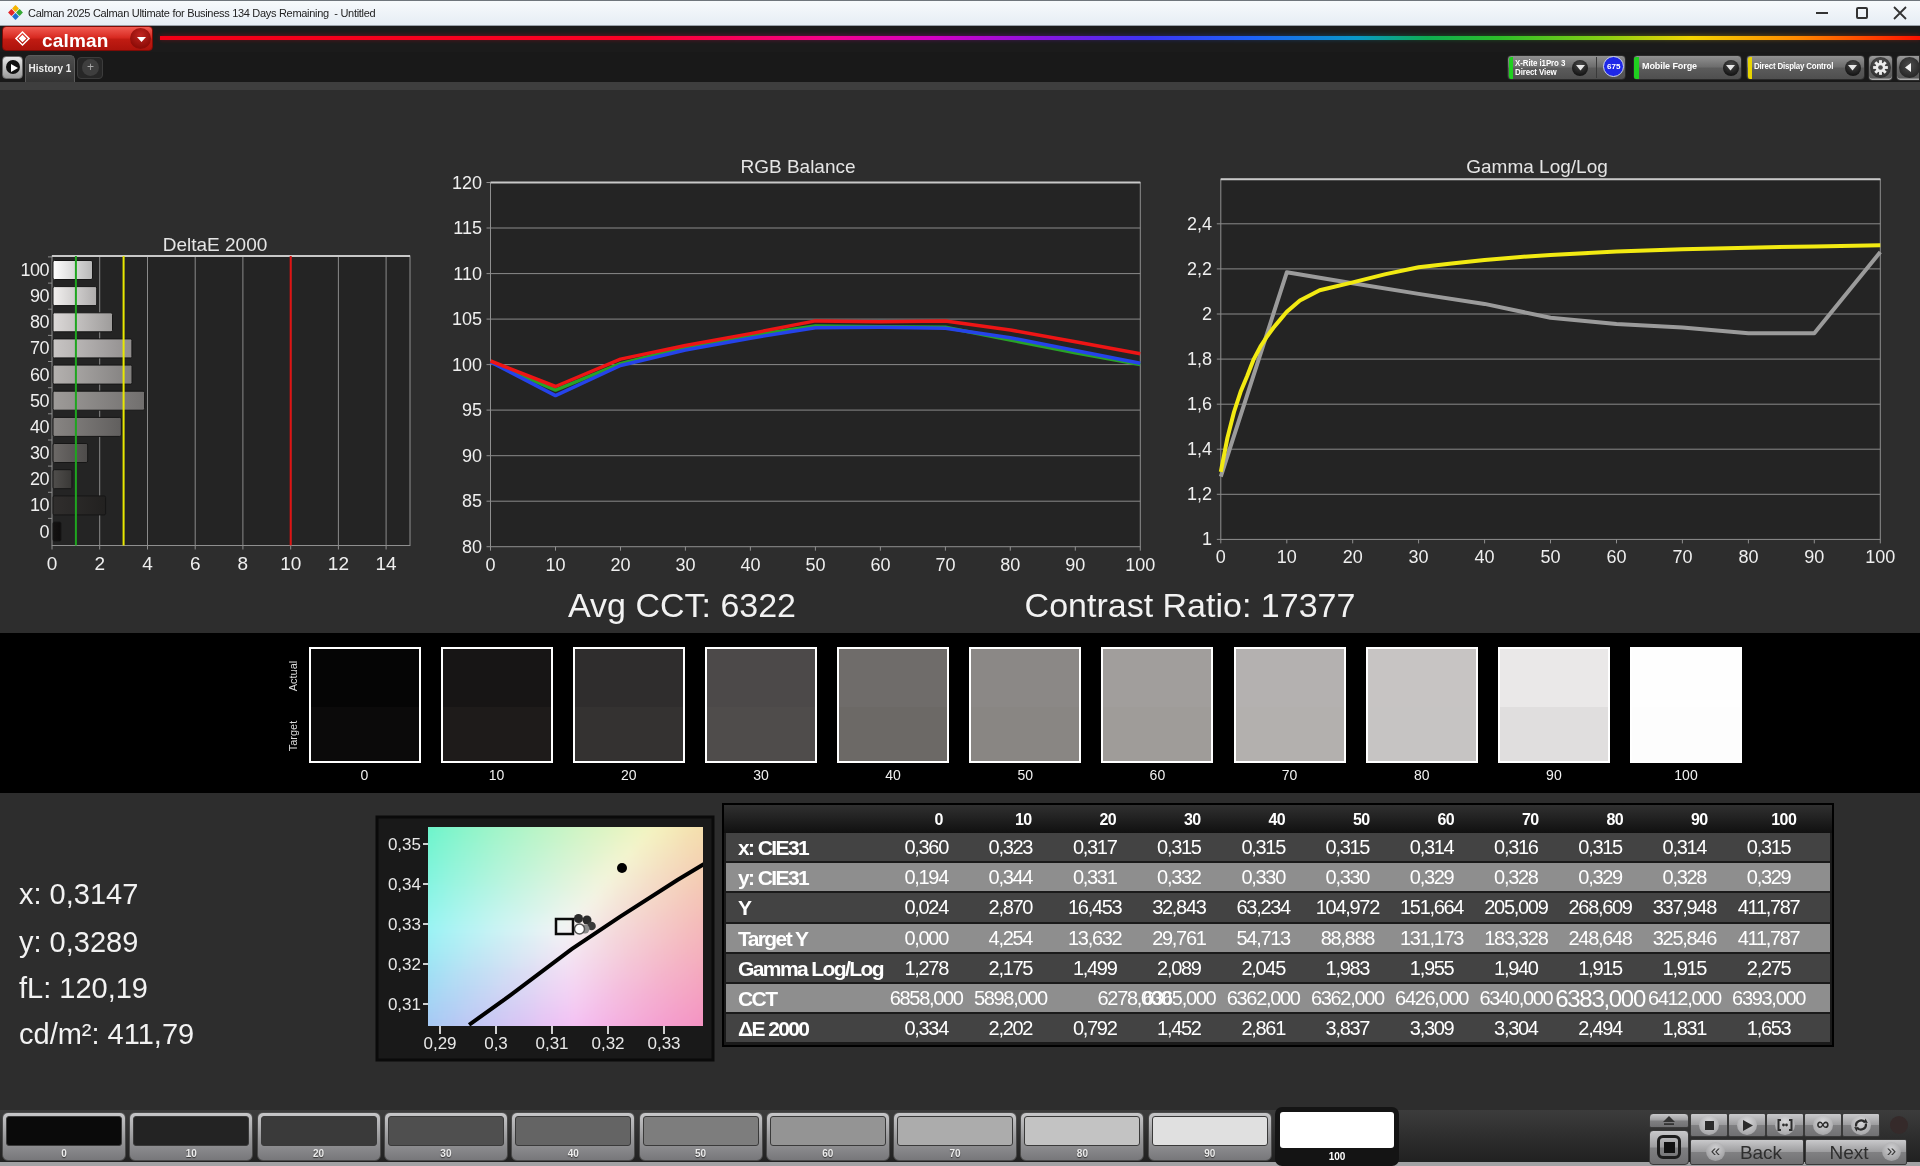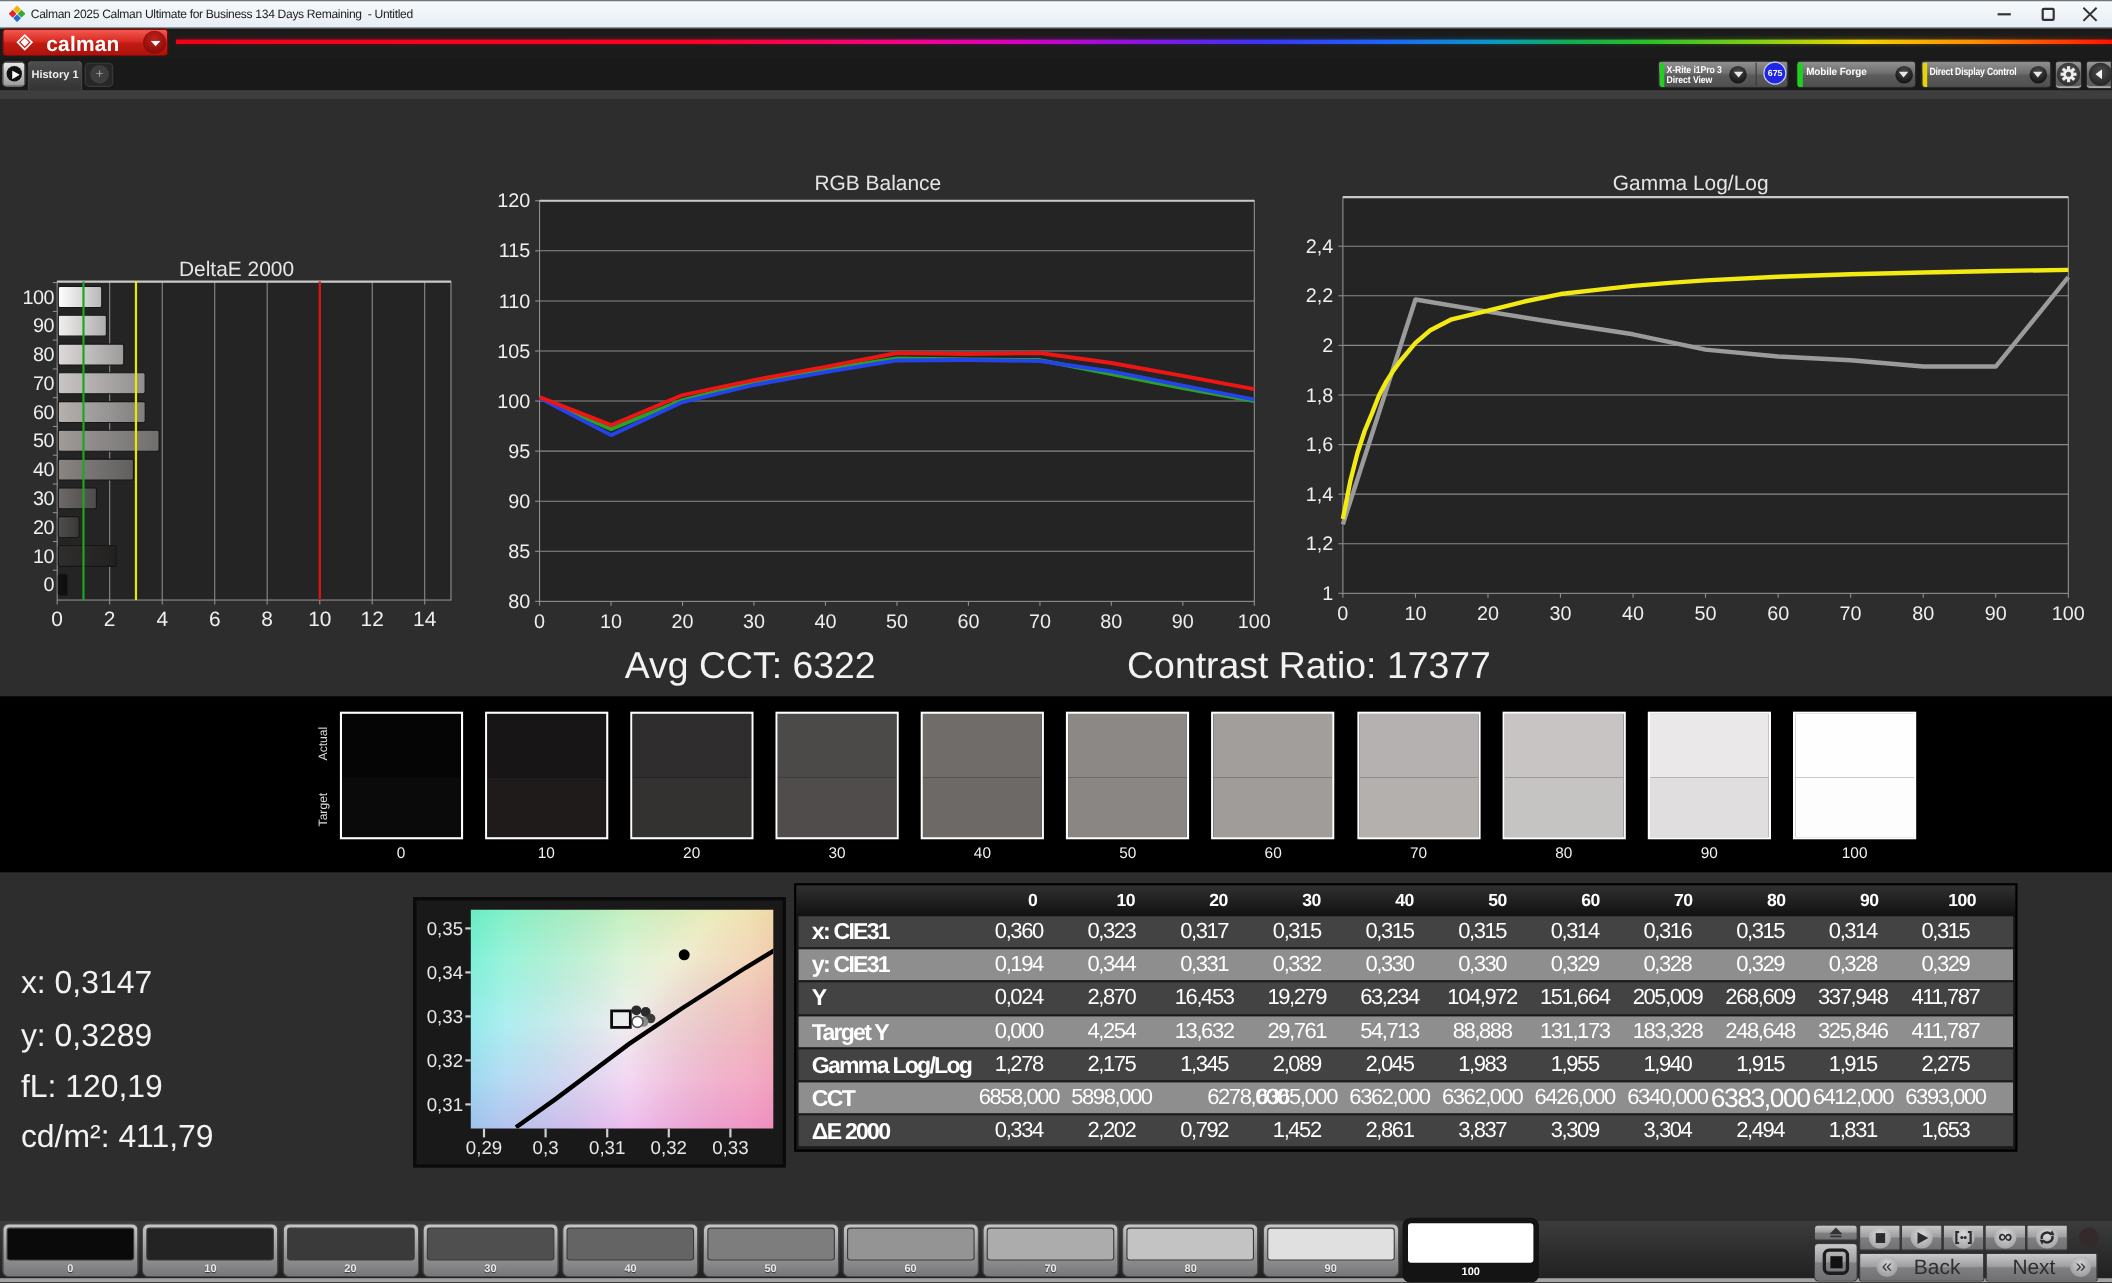--- a/index.html
+++ b/index.html
@@ -1106,21 +1106,21 @@
     <div class="abs ctr" style="left:1431.6px;top:867.2px;font-size:20px;color:#fff;letter-spacing:-1.3px;line-height:21px;">0,329</div>
     <div class="abs ctr" style="left:1515.9px;top:867.2px;font-size:20px;color:#fff;letter-spacing:-1.3px;line-height:21px;">0,328</div>
     <div class="abs ctr" style="left:1600.1px;top:867.2px;font-size:20px;color:#fff;letter-spacing:-1.3px;line-height:21px;">0,329</div>
     <div class="abs ctr" style="left:1684.4px;top:867.2px;font-size:20px;color:#fff;letter-spacing:-1.3px;line-height:21px;">0,328</div>
     <div class="abs ctr" style="left:1768.6px;top:867.2px;font-size:20px;color:#fff;letter-spacing:-1.3px;line-height:21px;">0,329</div>
     <div class="abs" style="left:726px;top:893.4px;width:1104px;height:28.2px;background:#434343;"></div>
     <div class="abs" style="left:738px;top:897.4px;font-size:21px;font-weight:bold;color:#fff;letter-spacing:-1.6px;line-height:22px;">Y</div>
     <div class="abs ctr" style="left:926.2px;top:897.4px;font-size:20px;color:#fff;letter-spacing:-1.3px;line-height:21px;">0,024</div>
     <div class="abs ctr" style="left:1010.4px;top:897.4px;font-size:20px;color:#fff;letter-spacing:-1.3px;line-height:21px;">2,870</div>
     <div class="abs ctr" style="left:1094.7px;top:897.4px;font-size:20px;color:#fff;letter-spacing:-1.3px;line-height:21px;">16,453</div>
-    <div class="abs ctr" style="left:1178.9px;top:897.4px;font-size:20px;color:#fff;letter-spacing:-1.3px;line-height:21px;">19,279</div>
+    <div class="abs ctr" style="left:1178.9px;top:897.4px;font-size:20px;color:#fff;letter-spacing:-1.3px;line-height:21px;">32,843</div>
     <div class="abs ctr" style="left:1263.2px;top:897.4px;font-size:20px;color:#fff;letter-spacing:-1.3px;line-height:21px;">63,234</div>
     <div class="abs ctr" style="left:1347.4px;top:897.4px;font-size:20px;color:#fff;letter-spacing:-1.3px;line-height:21px;">104,972</div>
     <div class="abs ctr" style="left:1431.6px;top:897.4px;font-size:20px;color:#fff;letter-spacing:-1.3px;line-height:21px;">151,664</div>
     <div class="abs ctr" style="left:1515.9px;top:897.4px;font-size:20px;color:#fff;letter-spacing:-1.3px;line-height:21px;">205,009</div>
     <div class="abs ctr" style="left:1600.1px;top:897.4px;font-size:20px;color:#fff;letter-spacing:-1.3px;line-height:21px;">268,609</div>
     <div class="abs ctr" style="left:1684.4px;top:897.4px;font-size:20px;color:#fff;letter-spacing:-1.3px;line-height:21px;">337,948</div>
     <div class="abs ctr" style="left:1768.6px;top:897.4px;font-size:20px;color:#fff;letter-spacing:-1.3px;line-height:21px;">411,787</div>
     <div class="abs" style="left:726px;top:923.6px;width:1104px;height:28.2px;background:#8e8e8e;"></div>
     <div class="abs" style="left:738px;top:927.6px;font-size:21px;font-weight:bold;color:#fff;letter-spacing:-1.6px;line-height:22px;">Target Y</div>
     <div class="abs ctr" style="left:926.2px;top:927.6px;font-size:20px;color:#fff;letter-spacing:-1.3px;line-height:21px;">0,000</div>
@@ -1131,21 +1131,21 @@
     <div class="abs ctr" style="left:1347.4px;top:927.6px;font-size:20px;color:#fff;letter-spacing:-1.3px;line-height:21px;">88,888</div>
     <div class="abs ctr" style="left:1431.6px;top:927.6px;font-size:20px;color:#fff;letter-spacing:-1.3px;line-height:21px;">131,173</div>
     <div class="abs ctr" style="left:1515.9px;top:927.6px;font-size:20px;color:#fff;letter-spacing:-1.3px;line-height:21px;">183,328</div>
     <div class="abs ctr" style="left:1600.1px;top:927.6px;font-size:20px;color:#fff;letter-spacing:-1.3px;line-height:21px;">248,648</div>
     <div class="abs ctr" style="left:1684.4px;top:927.6px;font-size:20px;color:#fff;letter-spacing:-1.3px;line-height:21px;">325,846</div>
     <div class="abs ctr" style="left:1768.6px;top:927.6px;font-size:20px;color:#fff;letter-spacing:-1.3px;line-height:21px;">411,787</div>
     <div class="abs" style="left:726px;top:953.8px;width:1104px;height:28.2px;background:#434343;"></div>
     <div class="abs" style="left:738px;top:957.8px;font-size:21px;font-weight:bold;color:#fff;letter-spacing:-1.6px;line-height:22px;">Gamma Log/Log</div>
     <div class="abs ctr" style="left:926.2px;top:957.8px;font-size:20px;color:#fff;letter-spacing:-1.3px;line-height:21px;">1,278</div>
     <div class="abs ctr" style="left:1010.4px;top:957.8px;font-size:20px;color:#fff;letter-spacing:-1.3px;line-height:21px;">2,175</div>
-    <div class="abs ctr" style="left:1094.7px;top:957.8px;font-size:20px;color:#fff;letter-spacing:-1.3px;line-height:21px;">1,345</div>
+    <div class="abs ctr" style="left:1094.7px;top:957.8px;font-size:20px;color:#fff;letter-spacing:-1.3px;line-height:21px;">1,499</div>
     <div class="abs ctr" style="left:1178.9px;top:957.8px;font-size:20px;color:#fff;letter-spacing:-1.3px;line-height:21px;">2,089</div>
     <div class="abs ctr" style="left:1263.2px;top:957.8px;font-size:20px;color:#fff;letter-spacing:-1.3px;line-height:21px;">2,045</div>
     <div class="abs ctr" style="left:1347.4px;top:957.8px;font-size:20px;color:#fff;letter-spacing:-1.3px;line-height:21px;">1,983</div>
     <div class="abs ctr" style="left:1431.6px;top:957.8px;font-size:20px;color:#fff;letter-spacing:-1.3px;line-height:21px;">1,955</div>
     <div class="abs ctr" style="left:1515.9px;top:957.8px;font-size:20px;color:#fff;letter-spacing:-1.3px;line-height:21px;">1,940</div>
     <div class="abs ctr" style="left:1600.1px;top:957.8px;font-size:20px;color:#fff;letter-spacing:-1.3px;line-height:21px;">1,915</div>
     <div class="abs ctr" style="left:1684.4px;top:957.8px;font-size:20px;color:#fff;letter-spacing:-1.3px;line-height:21px;">1,915</div>
     <div class="abs ctr" style="left:1768.6px;top:957.8px;font-size:20px;color:#fff;letter-spacing:-1.3px;line-height:21px;">2,275</div>
     <div class="abs" style="left:726px;top:984.0px;width:1104px;height:28.2px;background:#8e8e8e;"></div>
     <div class="abs" style="left:738px;top:988.0px;font-size:21px;font-weight:bold;color:#fff;letter-spacing:-1.6px;line-height:22px;">CCT</div>

